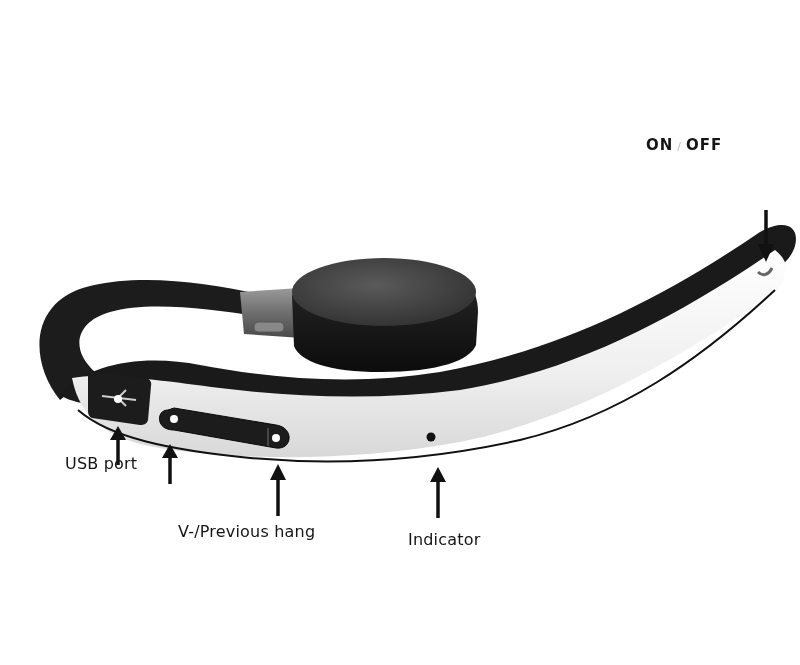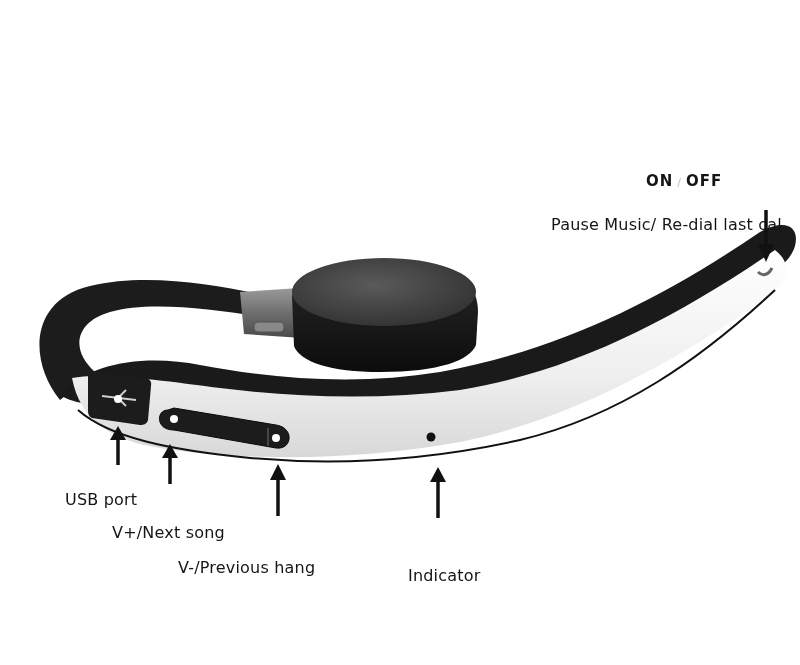--- a/index.html
+++ b/index.html
@@ -1,20 +1,20 @@
 <!DOCTYPE html>
 <html><head>
   <meta charset="utf-8">
   <style>
     html, body { margin: 0; padding: 0; background: #ffffff; }
     body { width: 800px; height: 665px; position: relative; overflow: hidden;
            font-family: "DejaVu Sans", sans-serif; color: #111; }
     .stage { position: absolute; left: 0; top: 0; width: 800px; height: 665px; }
     svg.headset { position: absolute; left: 0; top: 0; }
-    .label { position: absolute; font-size: 16px; color: #151515; white-space: nowrap; letter-spacing: 0.2px; margin-top: 36px; }
+    .label { position: absolute; font-size: 16px; color: #151515; white-space: nowrap; letter-spacing: 0.2px; }
     .label.bold { font-weight: bold; letter-spacing: 1px; font-size: 15px; }
     .onoff-sep { color: #bbb; font-weight: normal; font-size: 11px; margin: 0 4px; }
     .arrow { position: absolute; }
   </style>
 </head>
 <body>
 
 <div class="stage">
 
   <svg class="headset" width="800" height="665" viewBox="0 0 800 665">
@@ -97,19 +97,17 @@
       <path d="M270,480 L278,464 L286,480 Z" stroke="none"></path>
 
       <line x1="438" y1="478" x2="438" y2="518" stroke-width="3.5"></line>
       <path d="M430,482 L438,467 L446,482 Z" stroke="none"></path>
     </g>
   </svg>
 
   <div class="label bold" style="left:646px; top:136px;">
     <span>ON</span><span class="onoff-sep">/</span><span>OFF</span>
   </div>
-  <div class="label" style="left:551px; top:179px;">Pause Music/ Re-dial last cal</div>
 
   <div class="label" style="left:65px; top:454px;">USB port</div>
-  <div class="label" style="left:112px; top:487px;">V+/Next song</div>
   <div class="label" style="left:178px; top:522px;">V-/Previous hang</div>
   <div class="label" style="left:408px; top:530px;">Indicator</div>
 </div>
 
 </body></html>

